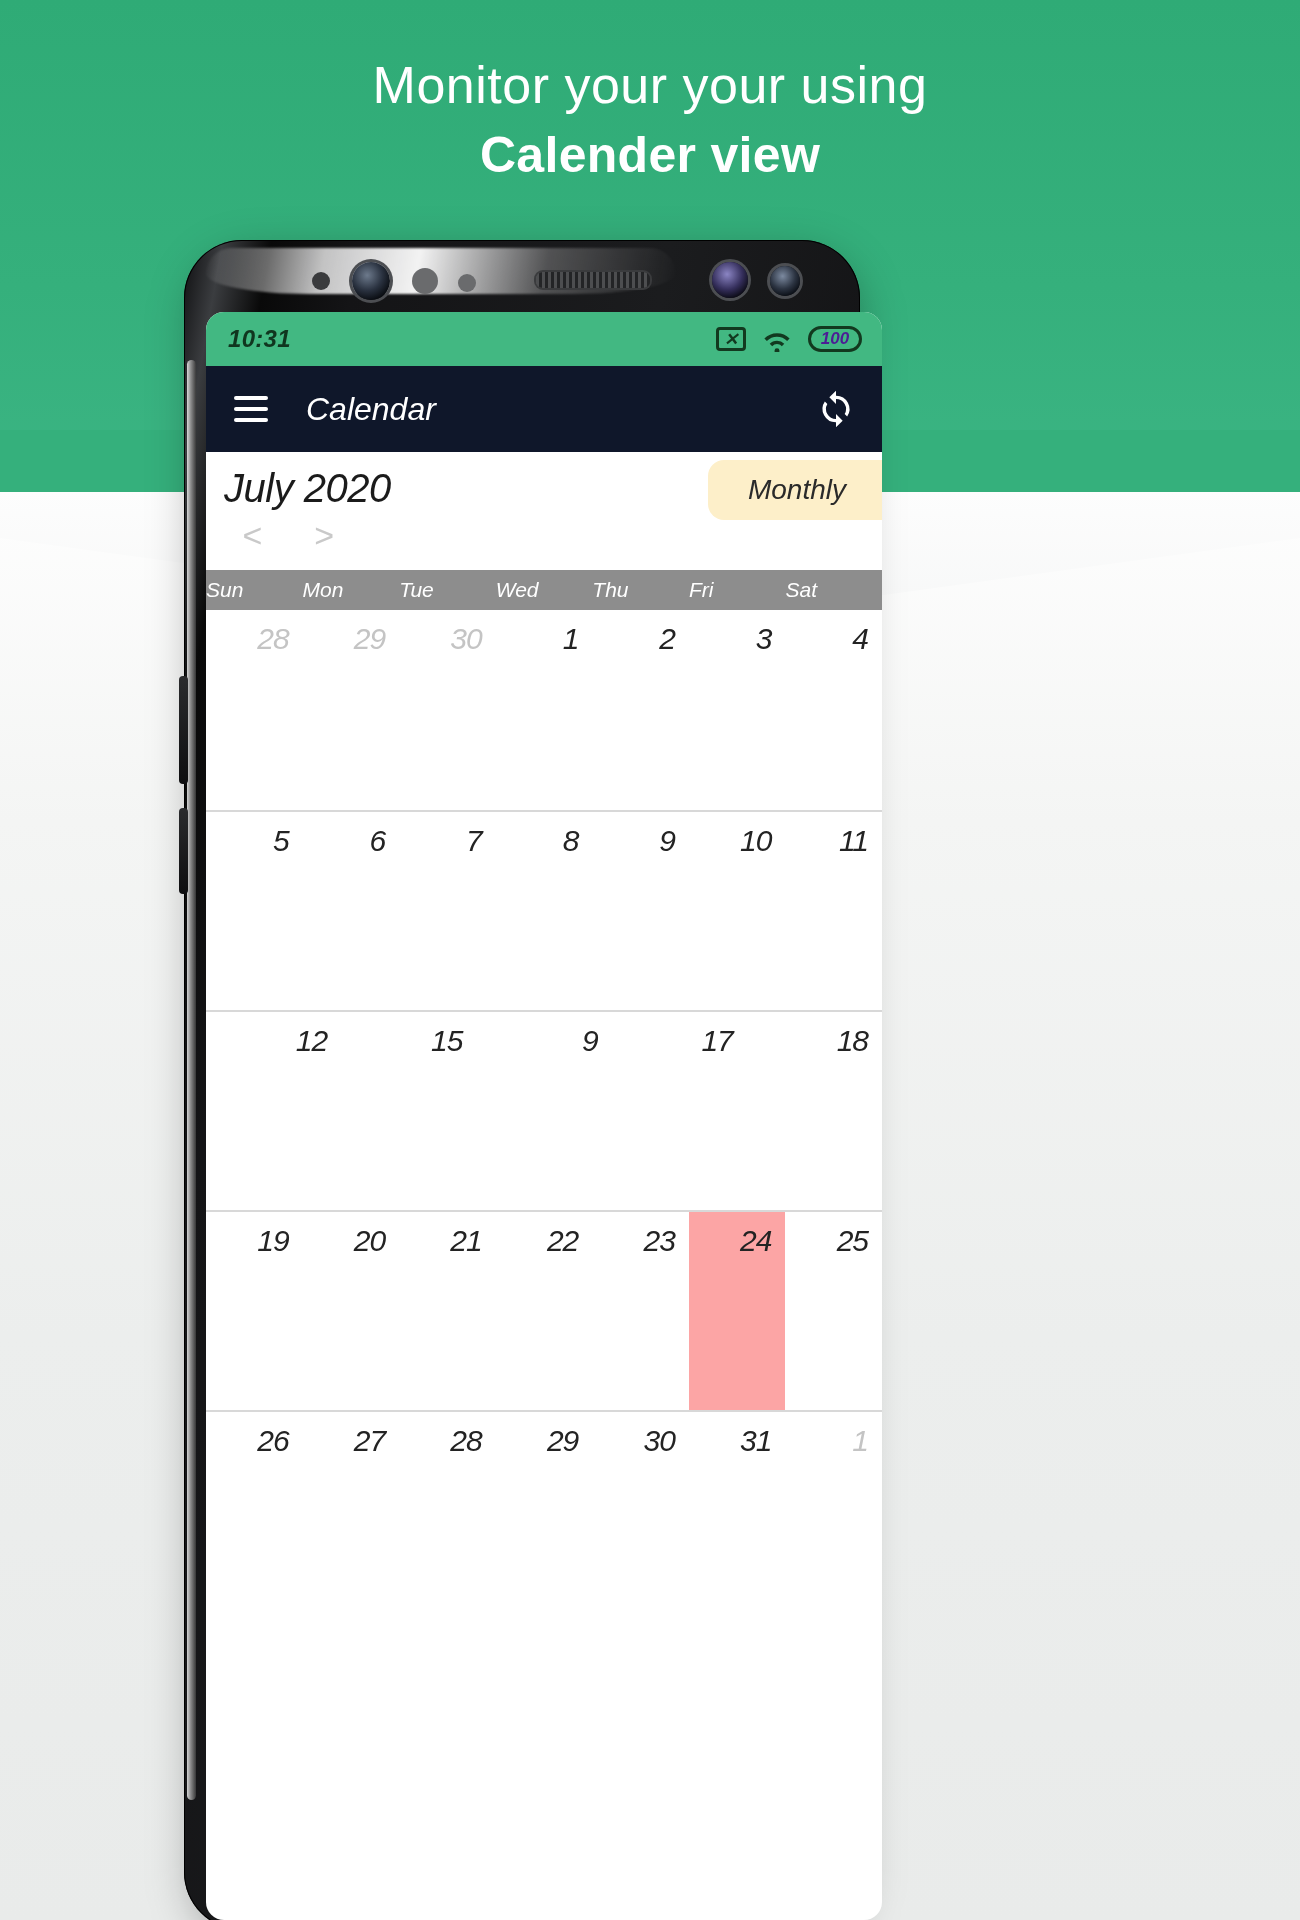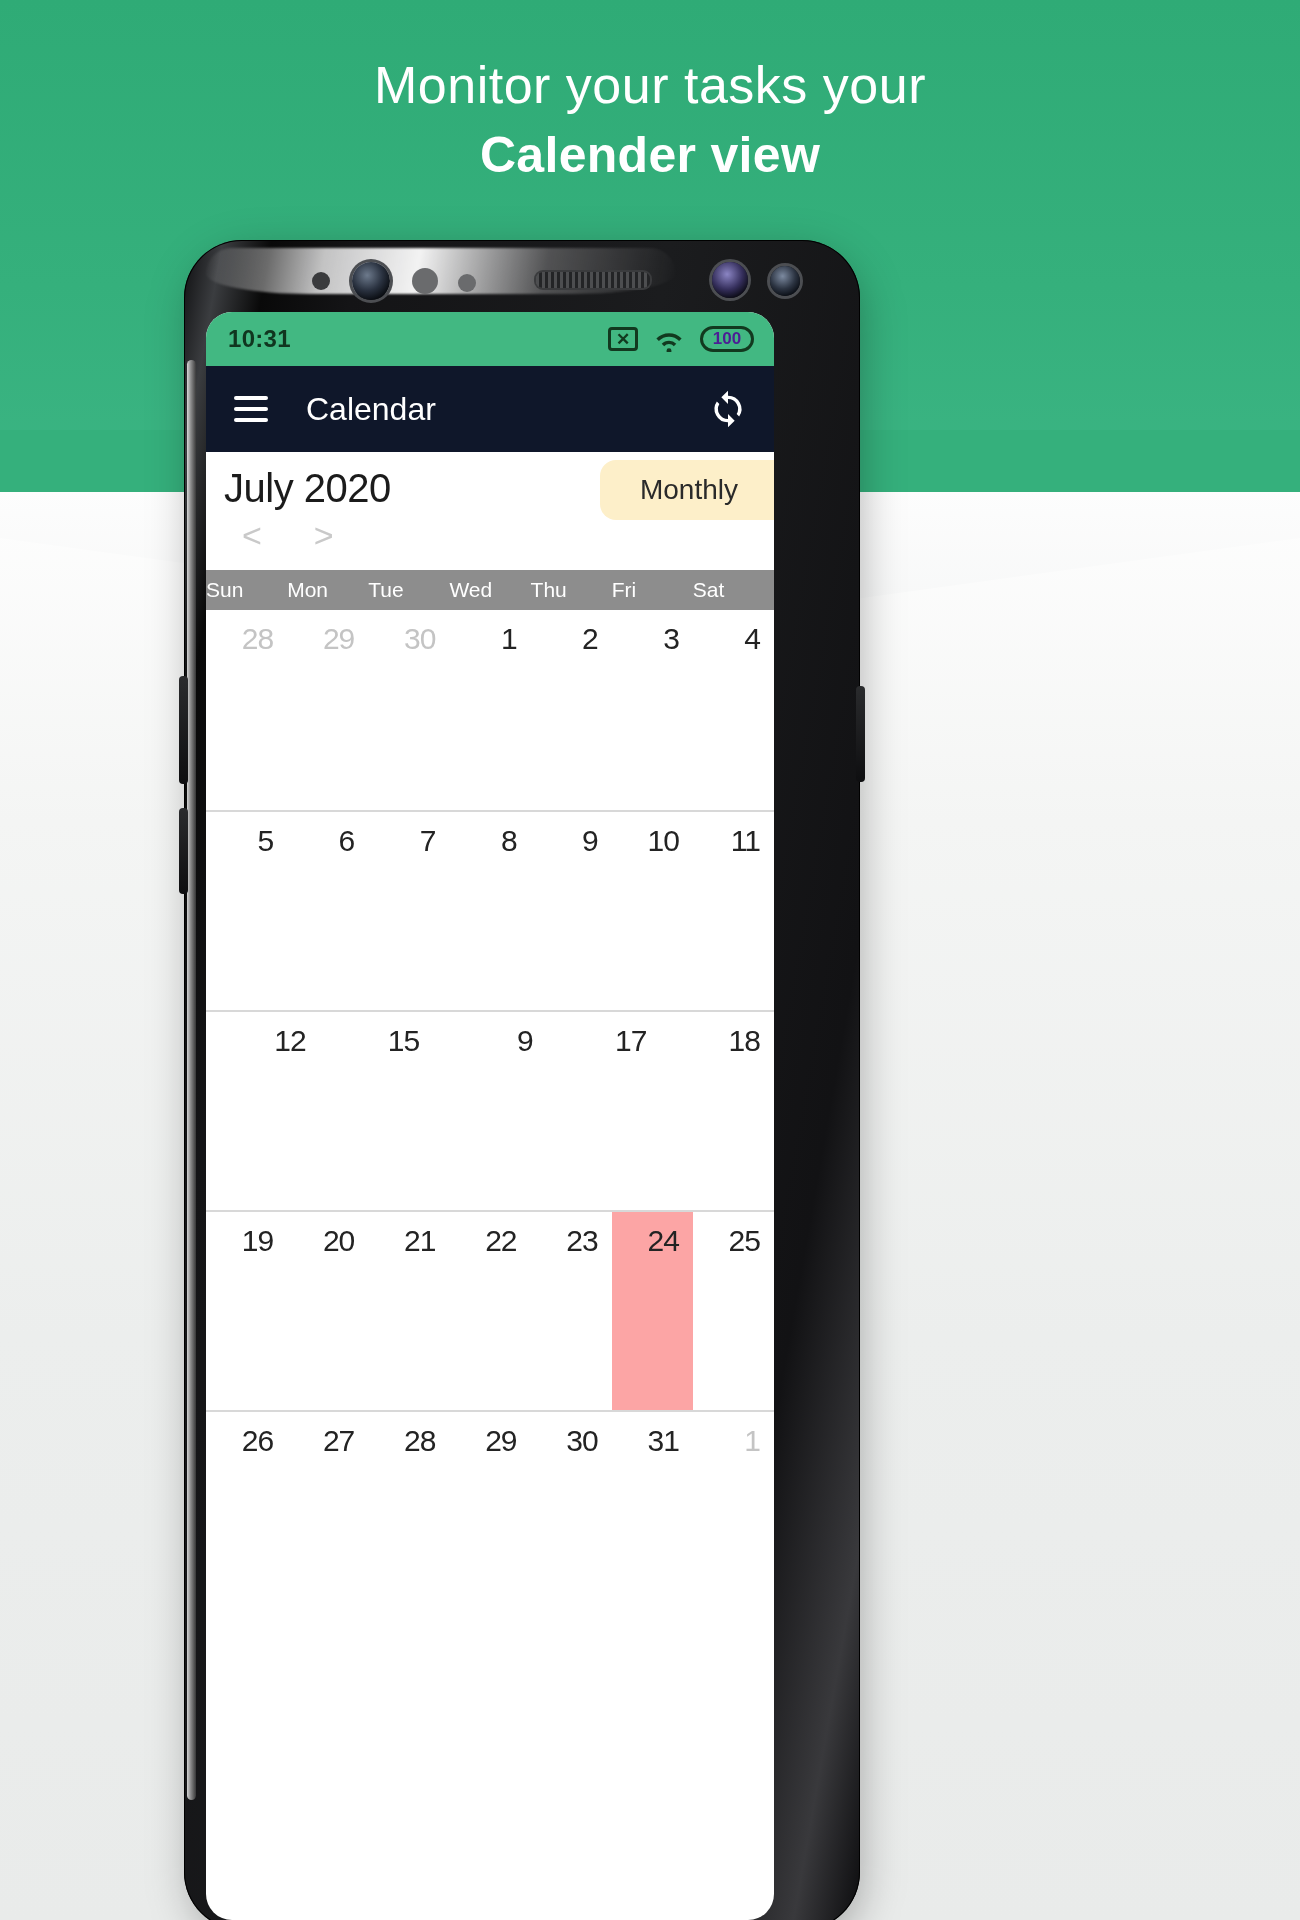--- a/index.html
+++ b/index.html
@@ -68,22 +68,22 @@
     background:linear-gradient(100deg,rgba(255,255,255,0) 0%,rgba(255,255,255,.75) 25%,rgba(255,255,255,.95) 45%,rgba(255,255,255,.25) 72%,rgba(255,255,255,0) 100%);
     border-radius:58px 58px 50% 50%/58px 58px 100% 100%;
     filter:blur(1.2px);
   }
   .phone-edge-left {
     position:absolute; left:3px; top:120px; width:9px; height:1440px;
     background:linear-gradient(90deg,#e8e8e8 0%,#9a9a9a 40%,#3a3a3a 100%);
     border-radius:6px; opacity:.9;
   }
   .phone-screen {
-    position:absolute; left:22px; top:72px; width:568px; height:1608px;
-    border-radius:26px; overflow:hidden; background:#ffffff;
+    position:absolute; left:22px; top:72px; width:676px; height:1608px;
+    border-radius:18px; overflow:hidden; background:#ffffff;font-style:italic;
   }
   .phone-btn {
     position:absolute; background:linear-gradient(180deg,#2a2b2d,#0e0e10);
     border-radius:4px;
   }
   .btn-vol  { left:-5px; top:436px; width:9px; height:108px; }
   .btn-bix  { left:-5px; top:568px; width:9px; height:86px; }
   .btn-pwr  { right:-5px; top:446px; width:9px; height:96px; }
 
   
@@ -162,21 +162,21 @@
 
 <div id="promo-bg">
   <div class="bg-lower"></div>
   <div class="bg-green"></div>
   <div class="bg-pale-chevron"></div>
   <div class="bg-green-chevron"></div>
   <div class="bg-white-chevron"></div>
 </div>
 
 <div id="headline">
-  <div class="headline-line1">Monitor your tasks your</div>
+  <div class="headline-line1">Monitor your your using</div>
   <div class="headline-line2">Calender view</div>
 </div>
 
 <div id="phone">
   <div class="phone-shadow"></div>
   <div class="phone-body">
     <div class="phone-gloss"></div>
     <div class="phone-edge-left"></div>
 
     <div class="sensor s-dot" style="left:128px;top:32px;width:18px;height:18px;"></div>

